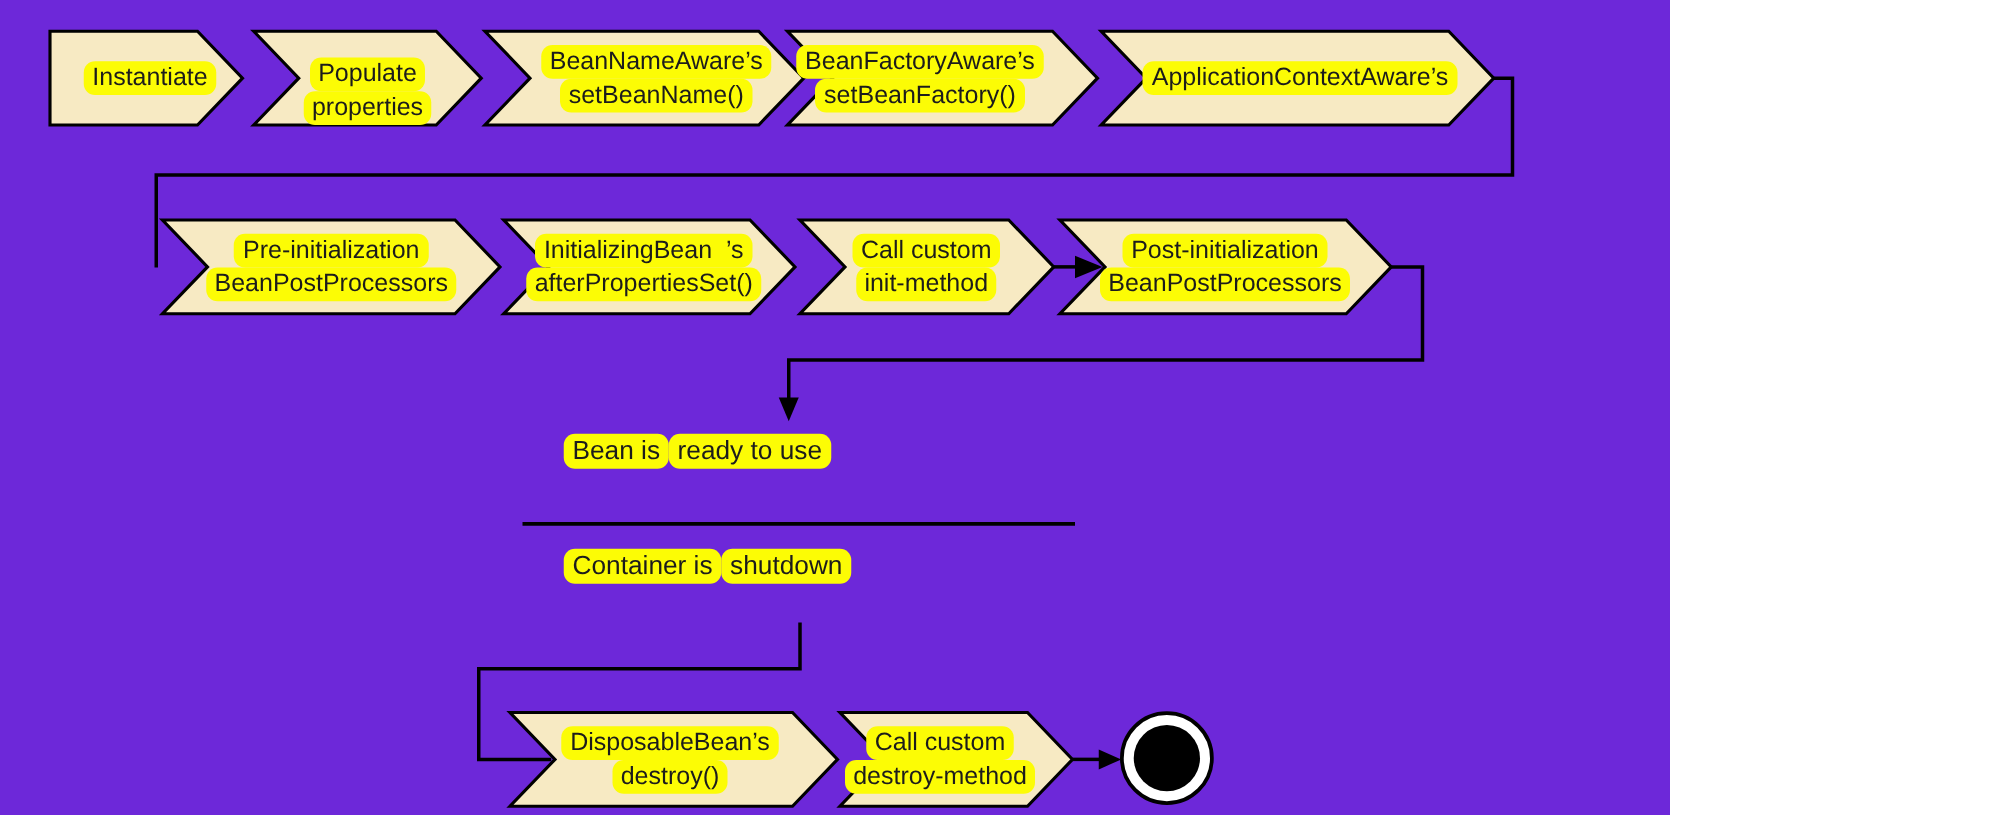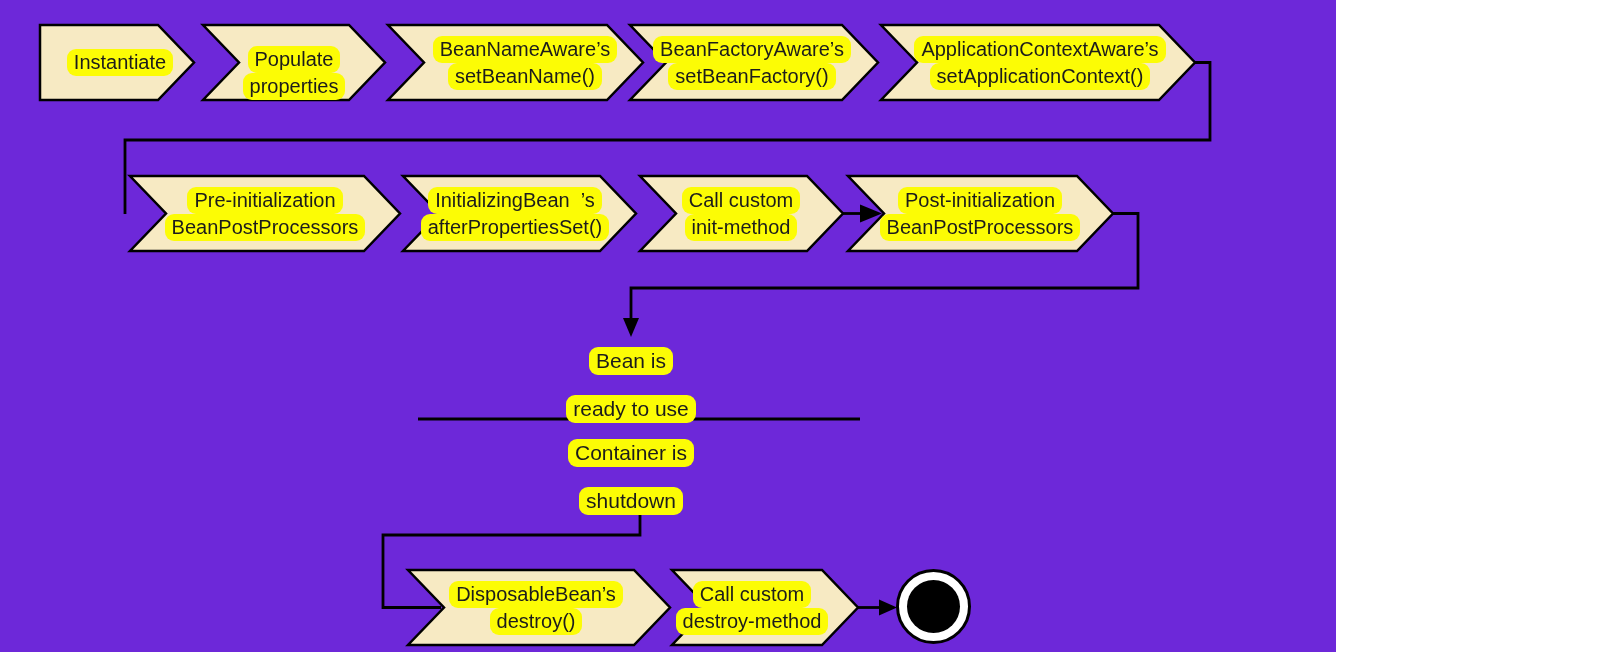--- a/index.html
+++ b/index.html
@@ -14,22 +14,22 @@
   .divider{stroke:#000000;stroke-width:3;}
   .endring{fill:#ffffff;stroke:#000000;stroke-width:3;}
   .enddot{fill:#000000;stroke:none;}
   .step-label{
     position:absolute;width:360px;height:75px;
     display:flex;flex-direction:column;align-items:center;justify-content:center;
     font-size:20px;line-height:27px;color:#1c1c1c;text-align:center;pointer-events:none;
   }
   .note{
     position:absolute;width:360px;
-    display:flex;flex-direction:column;align-items:center;
-    font-size:21px;line-height:28px;color:#1c1c1c;text-align:center;pointer-events:none;gap:20px;
+    display:flex;flex-direction:row;align-items:center;
+    font-size:21px;line-height:28px;color:#1c1c1c;text-align:center;pointer-events:none;
   }
   .hl{background:#fcfc05;border-radius:9px;padding:0 7px;white-space:nowrap;display:inline-block;}
   .hl:empty{display:none;}
 </style>
 </head>
 <body>
 
 <div class="stage">
 
   <svg class="layer" width="1600" height="652" viewBox="0 0 1600 652">
@@ -72,27 +72,26 @@
 
   </div>
   <div class="step-label" style="left:114px;top:25px;justify-content:flex-end;">
     <span class="hl">Populate</span>
     <span class="hl">properties</span>
   </div>
   <div class="step-label" style="left:345px;top:25px;">
     <span class="hl">BeanNameAware’s</span>
     <span class="hl">setBeanName()</span>
   </div>
-  <div class="step-label" style="left:572px;top:25px;">
+  <div class="step-label" style="left:556px;top:25px;">
     <span class="hl">BeanFactoryAware’s</span>
     <span class="hl">setBeanFactory()</span>
   </div>
   <div class="step-label" style="left:860px;top:25px;text-align:right;">
     <span class="hl">ApplicationContextAware’s</span>
-    <span class="hl">setApplicationContext()</span>
   </div>
 
   <div class="step-label" style="left:85px;top:176px;">
     <span class="hl">Pre-initialization</span>
     <span class="hl">BeanPostProcessors</span>
   </div>
   <div class="step-label" style="left:335px;top:176px;">
     <span class="hl">InitializingBean &nbsp;’s</span>
     <span class="hl">afterPropertiesSet()</span>
   </div>

